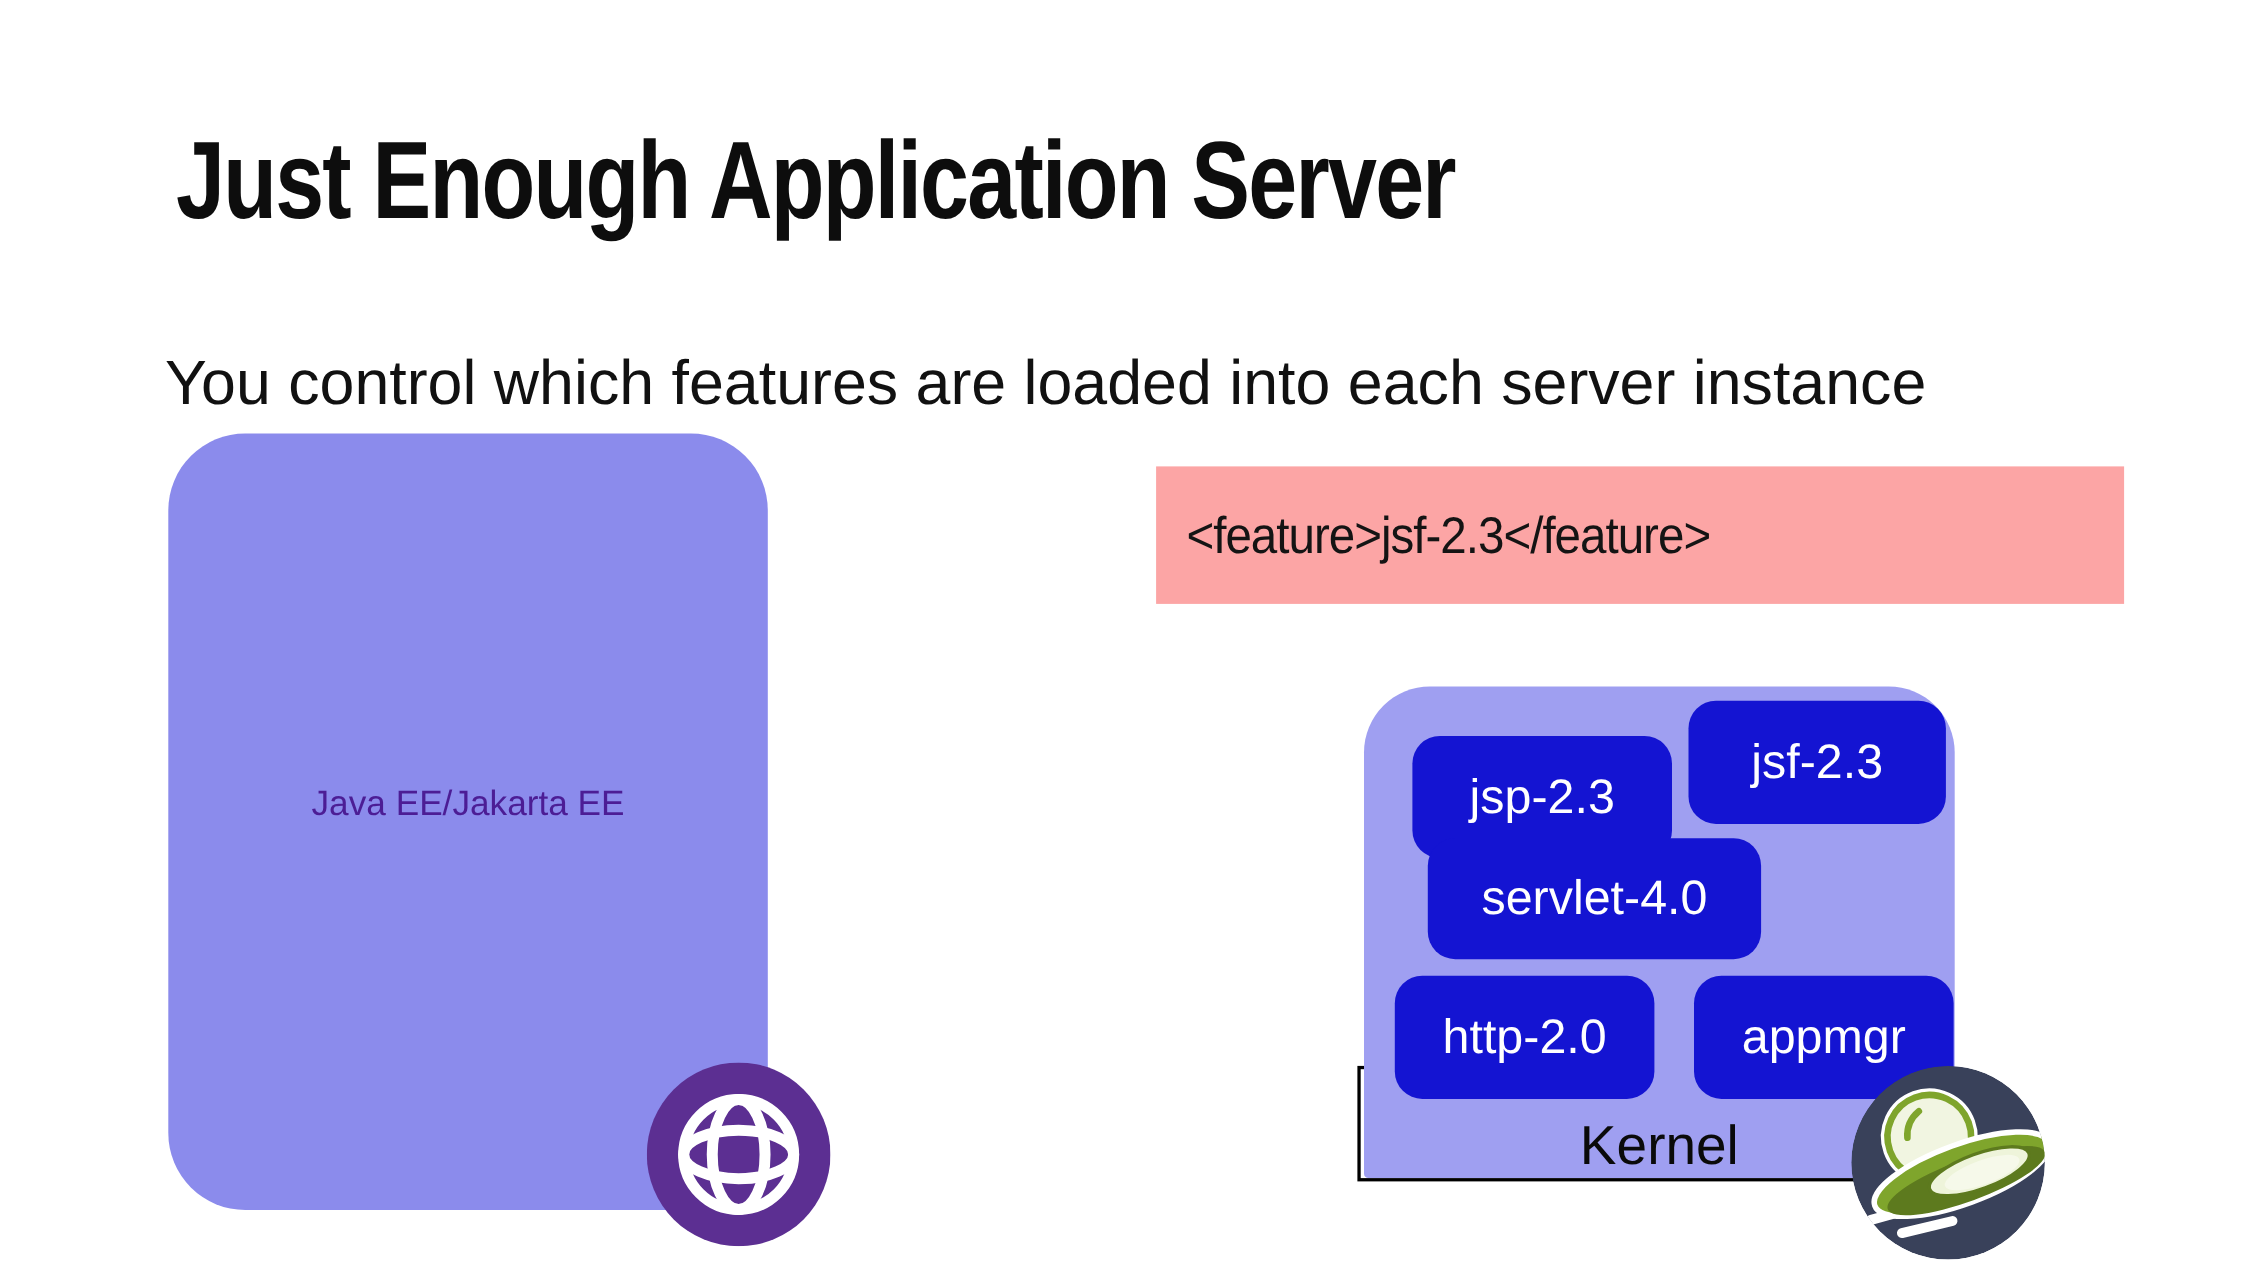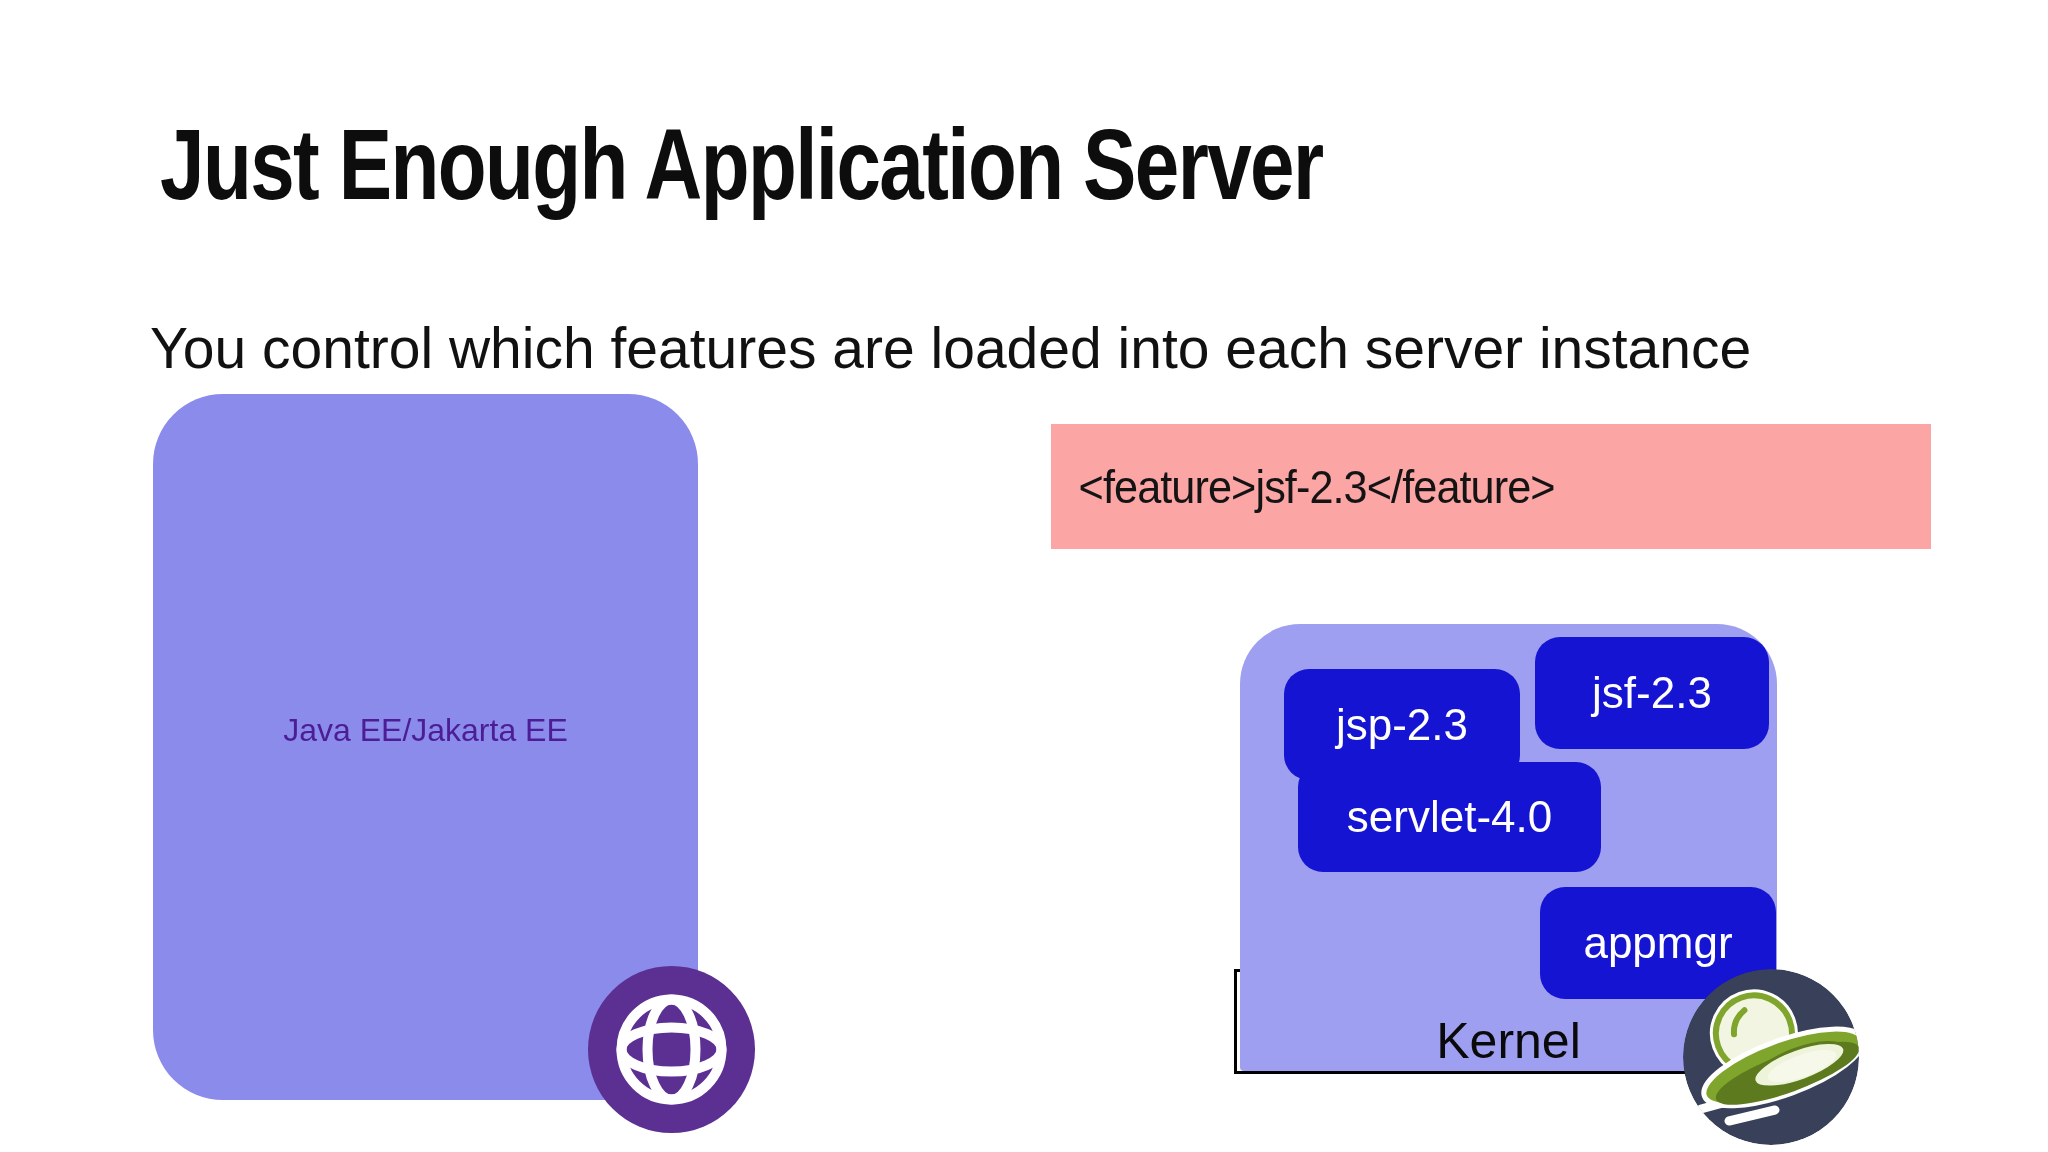--- a/index.html
+++ b/index.html
@@ -109,20 +109,23 @@
   <div class="kernel-box">
     <div class="tile tile-jsp">
       <span>jsp-2.3</span>
     </div>
     <div class="tile tile-jsf">
       <span>jsf-2.3</span>
     </div>
     <div class="tile tile-servlet">
       <span>servlet-4.0</span>
     </div>
+    <div class="tile tile-http">
+      <span>http-2.0</span>
+    </div>
     <div class="tile tile-appmgr">
       <span>appmgr</span>
     </div>
     <div class="kernel-label">Kernel</div>
   </div>
 
   <svg class="ufo-logo" viewBox="0 0 176 176" aria-hidden="true">
     <defs>
       <clipPath id="logoClip">
           <circle cx="88" cy="88" r="88"></circle>

